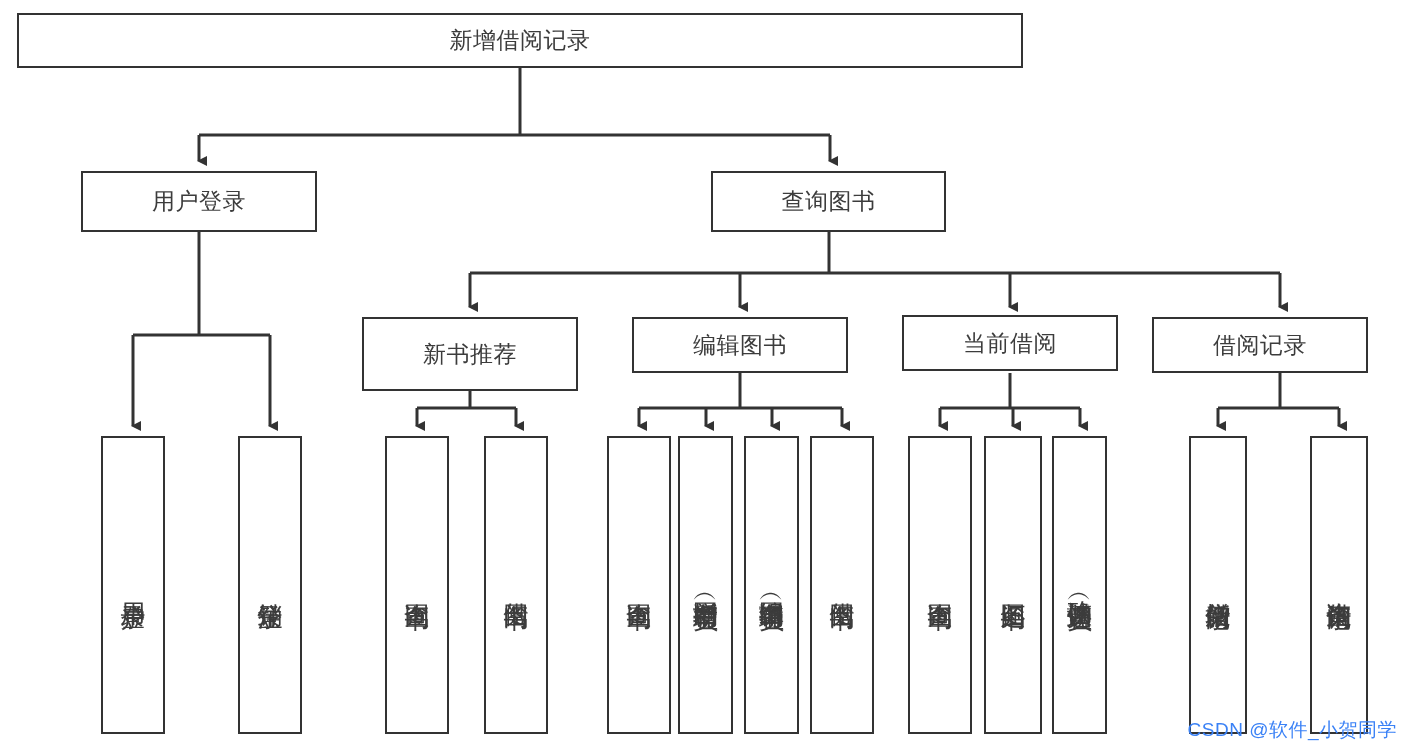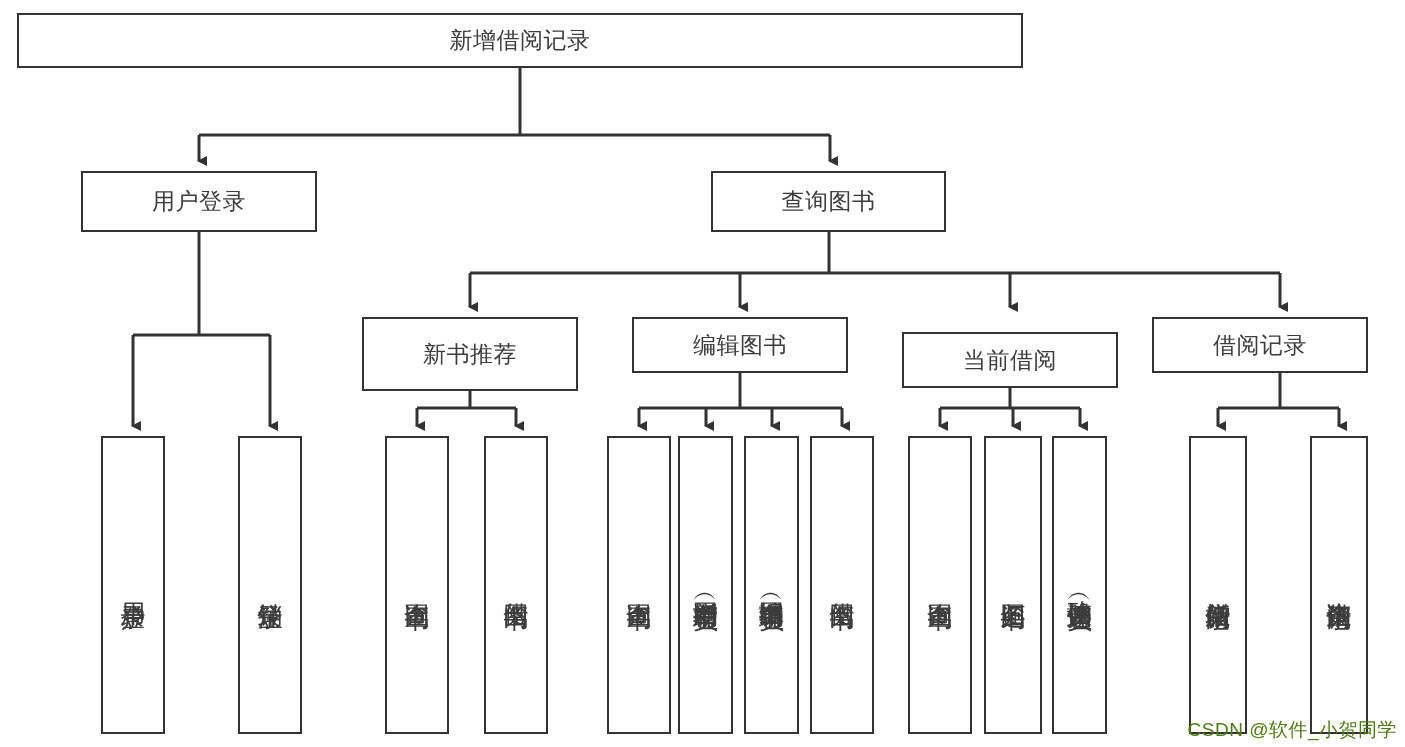--- a/index.html
+++ b/index.html
@@ -52,21 +52,21 @@
     writing-mode: vertical-rl;
     text-orientation: upright;
     display: block;
     max-height: 100%;
   }
   .watermark {
     position: absolute;
     right: 8px;
     bottom: 4px;
     font-size: 19px;
-    color: #4d7c0f;
+    color: #3b82f6;
     white-space: nowrap;
     letter-spacing: 0.5px;
   }
 </style>
 </head>
 <body>
 
 <div id="canvas">
 
   <svg id="wires" viewBox="0 0 1405 747" xmlns="http://www.w3.org/2000/svg">
@@ -131,21 +131,21 @@
       </div>
       <div class="node h" style="left: 711px; top: 171px; width: 235px; height: 61px;">
         <span>查询图书</span>
       </div>
       <div class="node h" style="left: 362px; top: 317px; width: 216px; height: 74px;">
         <span>新书推荐</span>
       </div>
       <div class="node h" style="left: 632px; top: 317px; width: 216px; height: 56px;">
         <span>编辑图书</span>
       </div>
-      <div class="node h" style="left: 902px; top: 332px; width: 216px; height: 56px;">
+      <div class="node h" style="left: 902px; top: 315px; width: 216px; height: 56px;">
         <span>当前借阅</span>
       </div>
       <div class="node h" style="left: 1152px; top: 317px; width: 216px; height: 56px;">
         <span>借阅记录</span>
       </div>
       <div class="node v" style="left: 101px; top: 436px; width: 64px; height: 298px;">
         <span class="vtext">用户登录</span>
       </div>
       <div class="node v" style="left: 238px; top: 436px; width: 64px; height: 298px;">
         <span class="vtext">注销登录</span>

